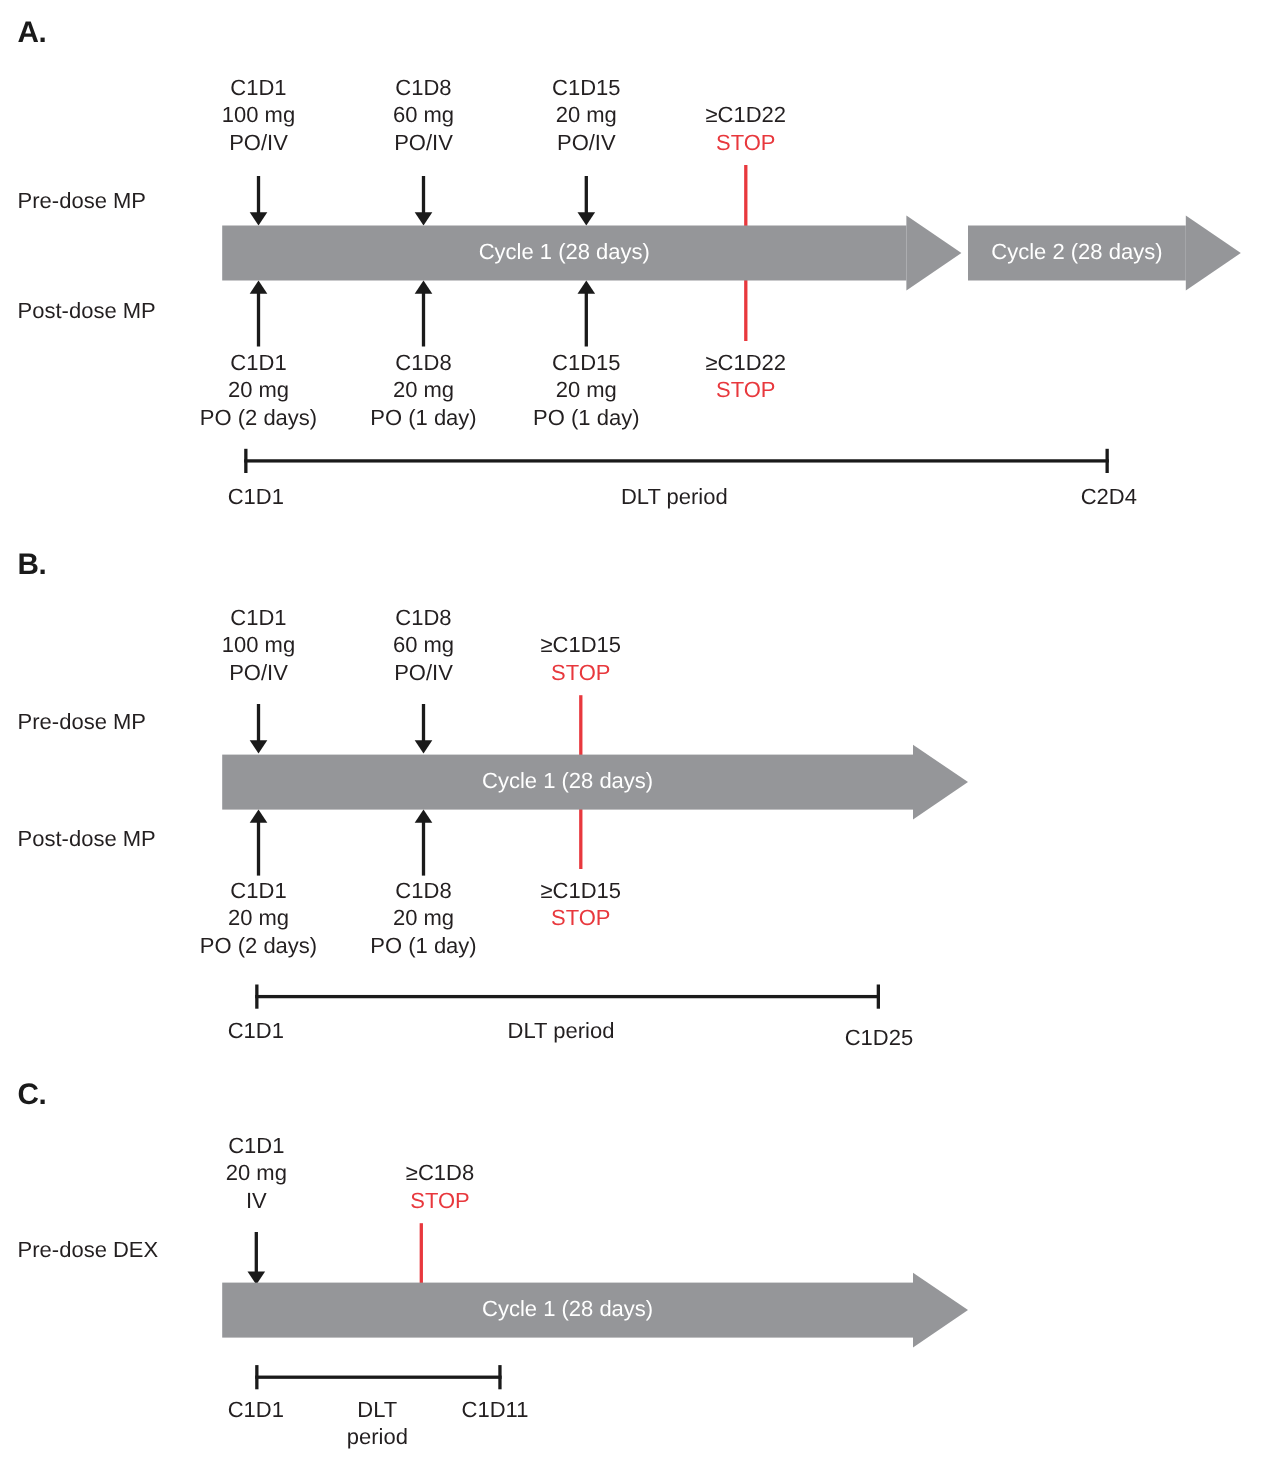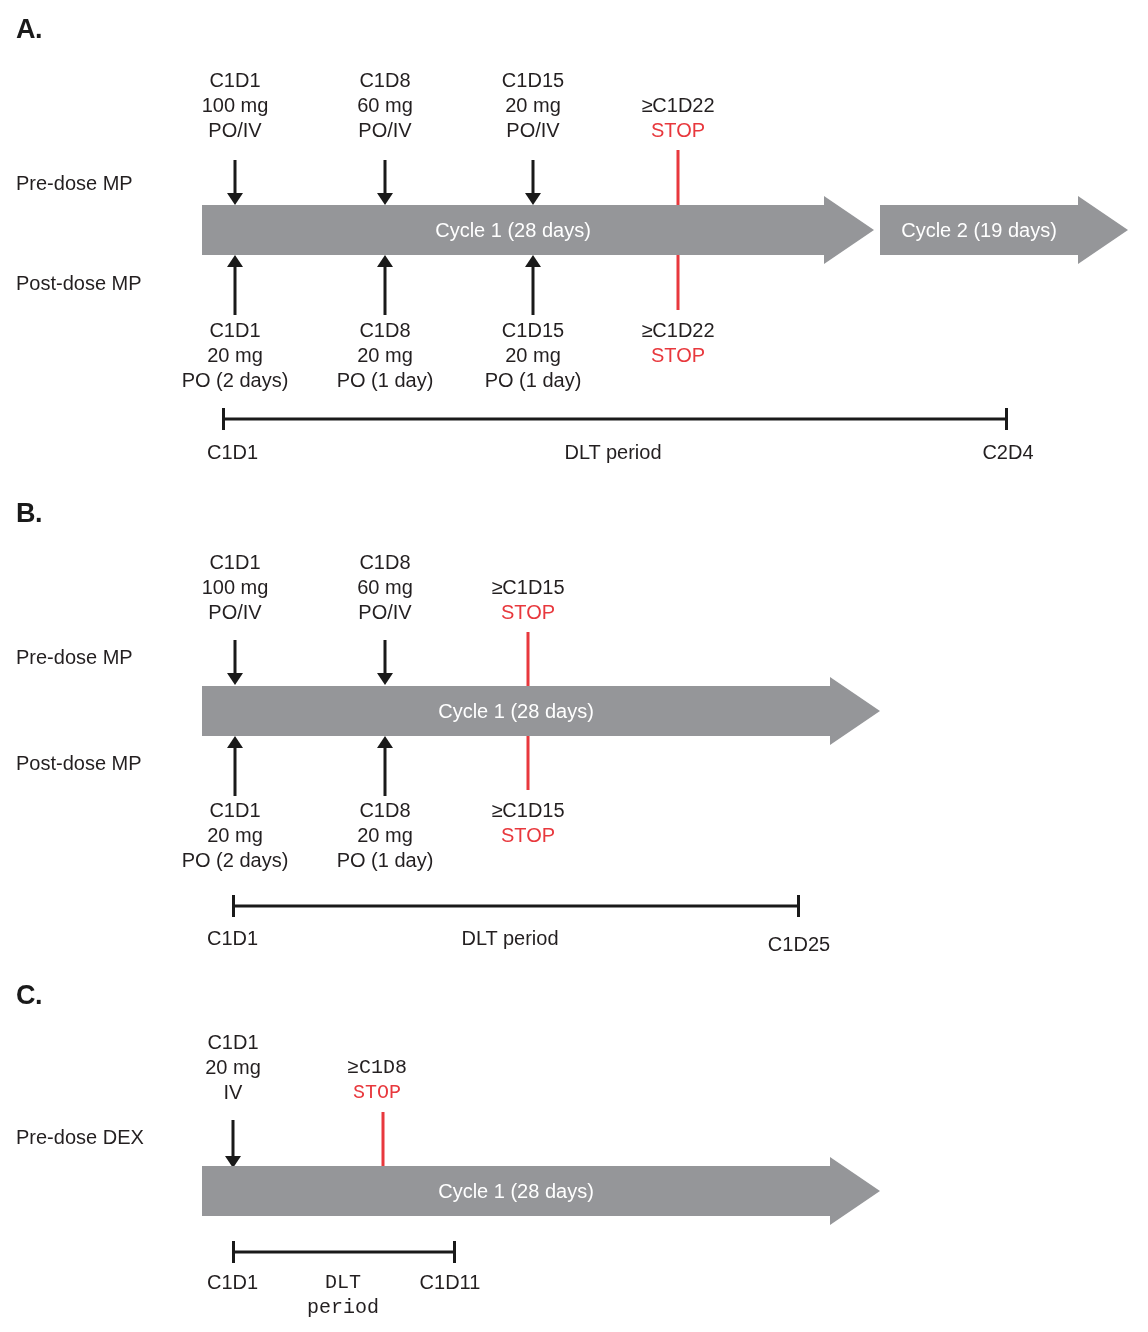--- a/index.html
+++ b/index.html
@@ -123,21 +123,21 @@
 
   <div class="cycle-arrow" style="left:202px;top:205px;width:672px;height:50px;">
     <div class="shaft" style="width:622px;"></div>
     <div class="head" style="left:622px;border-width:34px 0 34px 50px;"></div>
     <div class="cycle-label" style="left:0;width:622px;">Cycle 1 (28 days)</div>
   </div>
 
   <div class="cycle-arrow" style="left:880px;top:205px;width:248px;height:50px;">
     <div class="shaft" style="width:198px;"></div>
     <div class="head" style="left:198px;border-width:34px 0 34px 50px;"></div>
-    <div class="cycle-label" style="left:0;width:198px;">Cycle 2 (19 days)</div>
+    <div class="cycle-label" style="left:0;width:198px;">Cycle 2 (28 days)</div>
   </div>
 
   <div class="tick-arrow" style="left:235px;top:255px;width:18px;height:60px;">
     <div class="head-up" style="top:0;"></div>
     <div class="stem" style="top:11px;height:49px;"></div>
   </div>
   <div class="tick-arrow" style="left:385px;top:255px;width:18px;height:60px;">
     <div class="head-up" style="top:0;"></div>
     <div class="stem" style="top:11px;height:49px;"></div>
   </div>
@@ -251,21 +251,21 @@
 
 <div class="panel">
 
   <div class="panel-letter" style="left:16px;top:980px;">C.</div>
 
   <div class="dose-text" style="left:233px;top:1030px;">
     <div>C1D1</div>
     <div>20 mg</div>
     <div>IV</div>
   </div>
-  <div class="dose-text" style="left:377px;top:1055px;font-family:Liberation Mono, monospace;">
+  <div class="dose-text" style="left:400px;top:1055px;">
     <div>≥C1D8</div>
     <div class="stop">STOP</div>
   </div>
 
   <div class="row-label" style="left:16px;top:1126px;">Pre-dose DEX</div>
 
   <div class="tick-arrow" style="left:233px;top:1120px;width:18px;height:48px;">
     <div class="stem" style="top:0;height:37px;"></div>
     <div class="head-down" style="top:36px;"></div>
   </div>
@@ -277,18 +277,18 @@
     <div class="head" style="left:628px;border-width:34px 0 34px 50px;"></div>
     <div class="cycle-label" style="left:0;width:628px;">Cycle 1 (28 days)</div>
   </div>
 
   <div class="bracket" style="left:232px;top:1241px;width:224px;height:22px;">
     <div class="hline"></div>
     <div class="cap left"></div>
     <div class="cap right"></div>
   </div>
   <div class="bracket-label left-align" style="left:207px;top:1270px;">C1D1</div>
-  <div class="bracket-label" style="left:343px;top:1270px;font-family:Liberation Mono, monospace;">
+  <div class="bracket-label" style="left:343px;top:1270px;">
     <span>DLT</span><br>
     <span>period</span>
   </div>
   <div class="bracket-label" style="left:450px;top:1270px;">C1D11</div>
 </div>
 
 </body></html>

